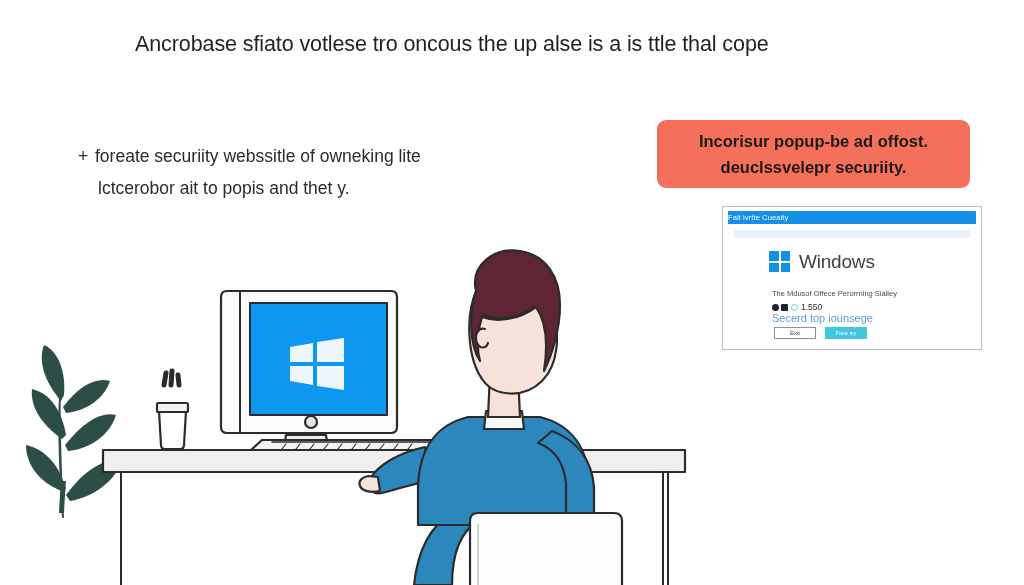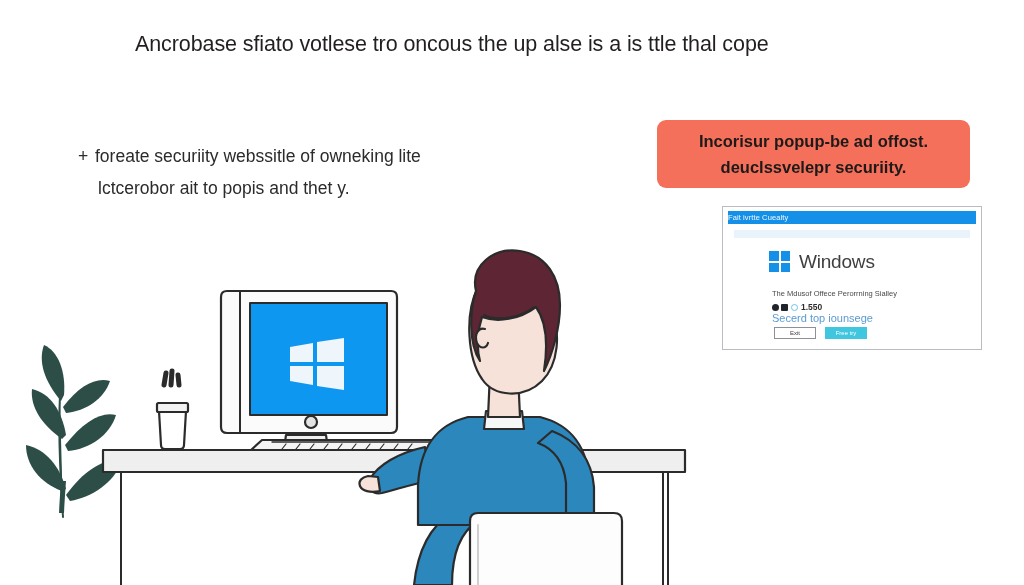--- a/index.html
+++ b/index.html
@@ -149,21 +149,20 @@
     color: #4a4a4a;
     line-height: 11px;
     white-space: nowrap;
     margin-top: 8px;
   }
   .dlg-metric {
     margin-top: 3px;
     display: flex;
     align-items: center;
     height: 10px;
-    font-weight: bold;
   }
   .badge-a, .badge-b {
     display: inline-block;
     width: 7px;
     height: 7px;
     background: #20242b;
     border-radius: 50%;
     margin-right: 1.5px;
   }
   .badge-b { border-radius: 1px; }

